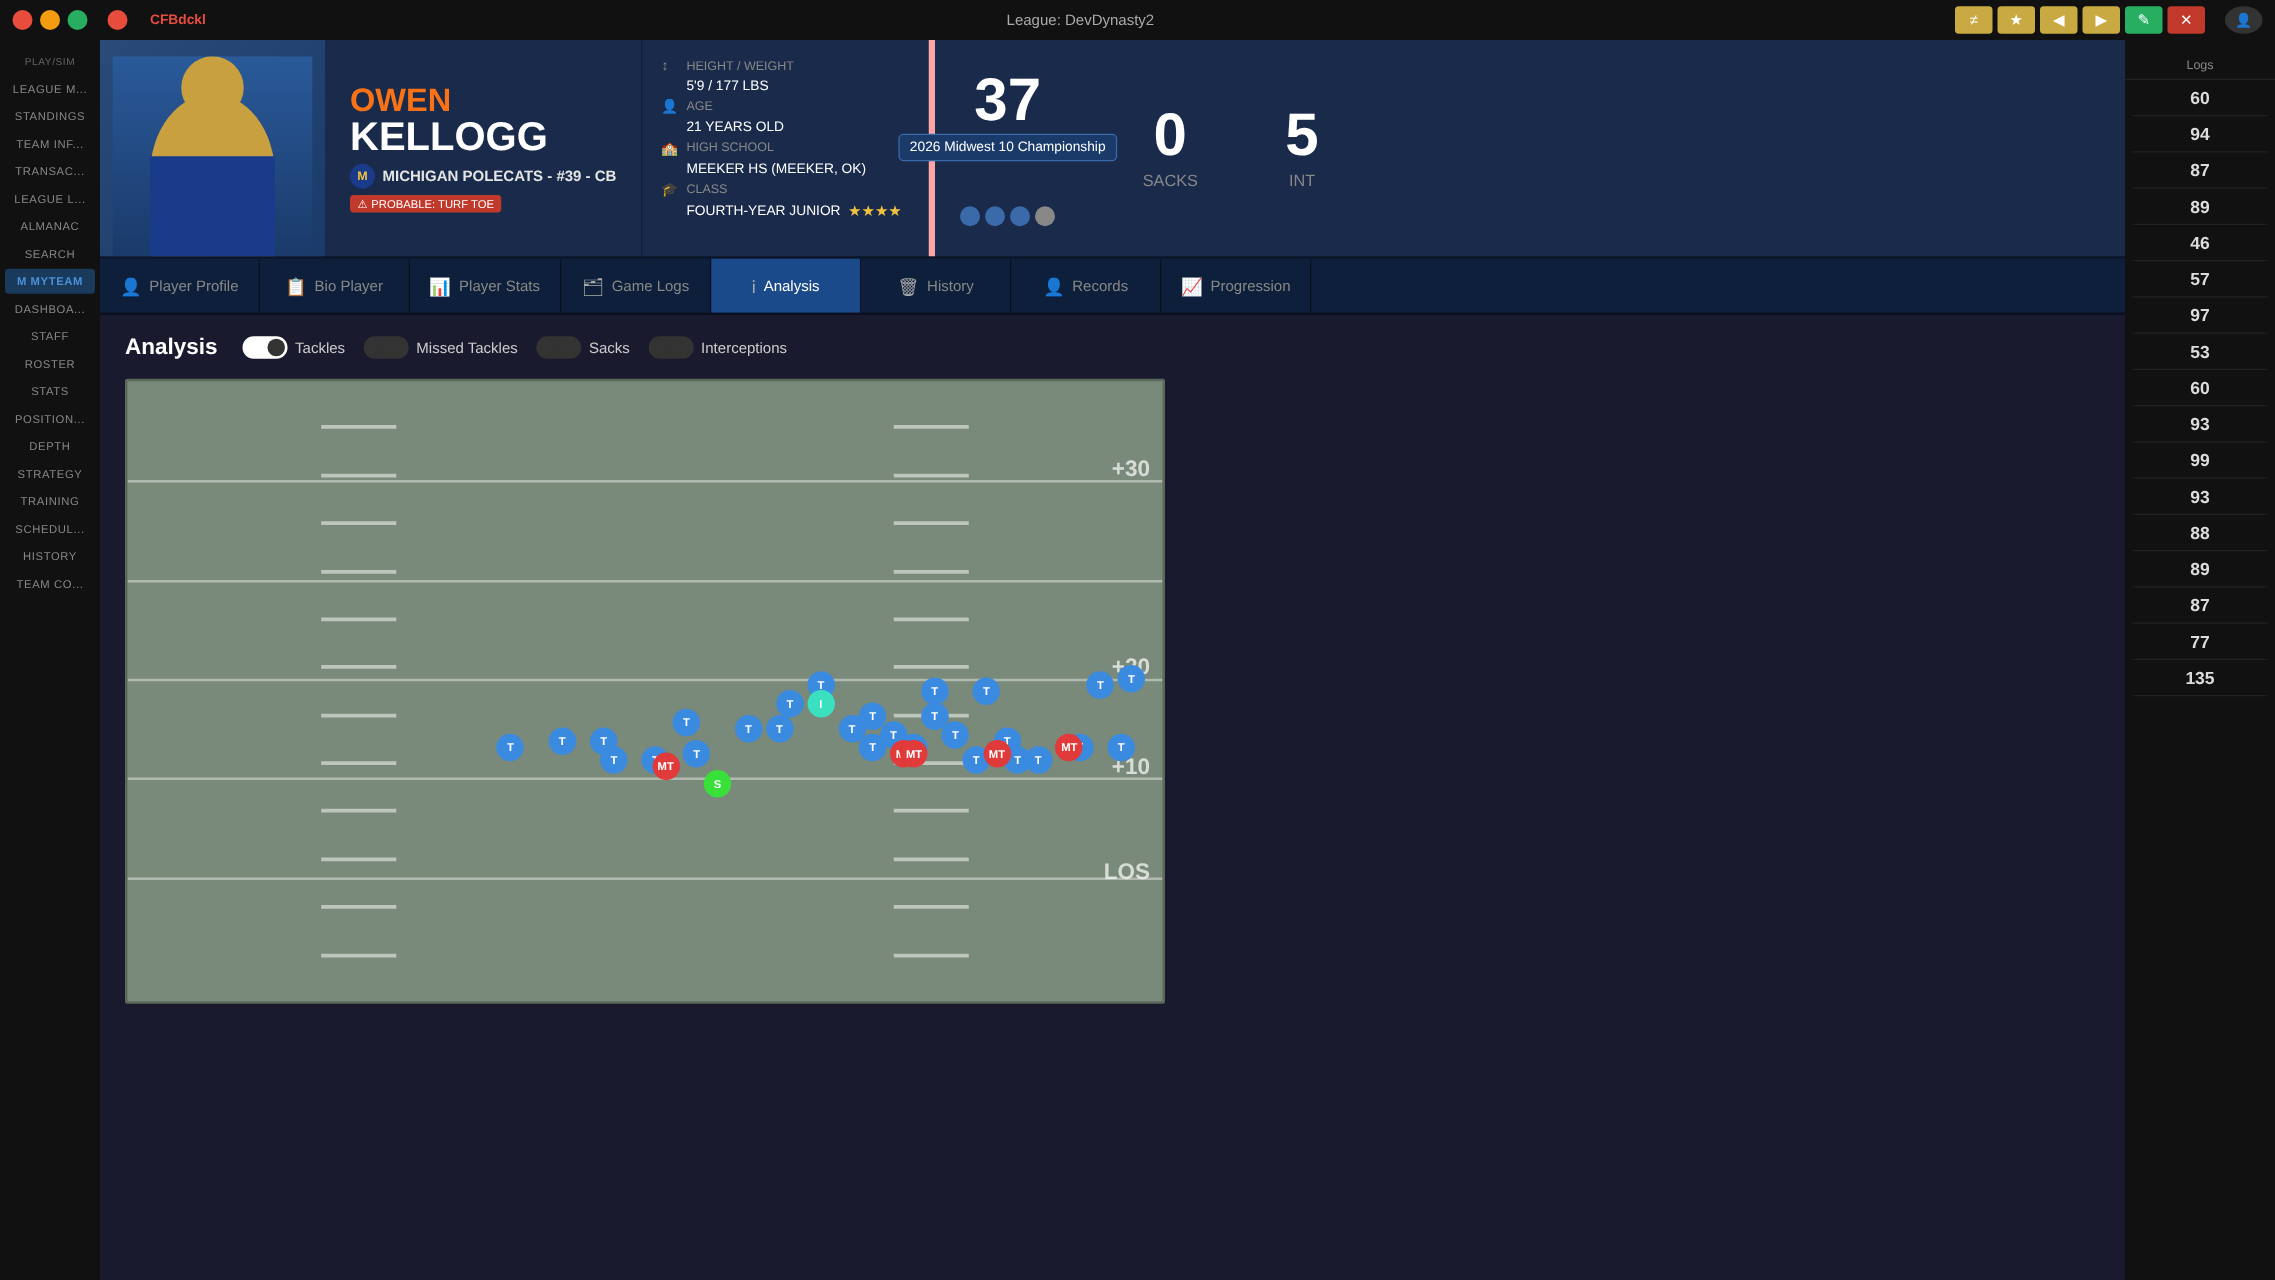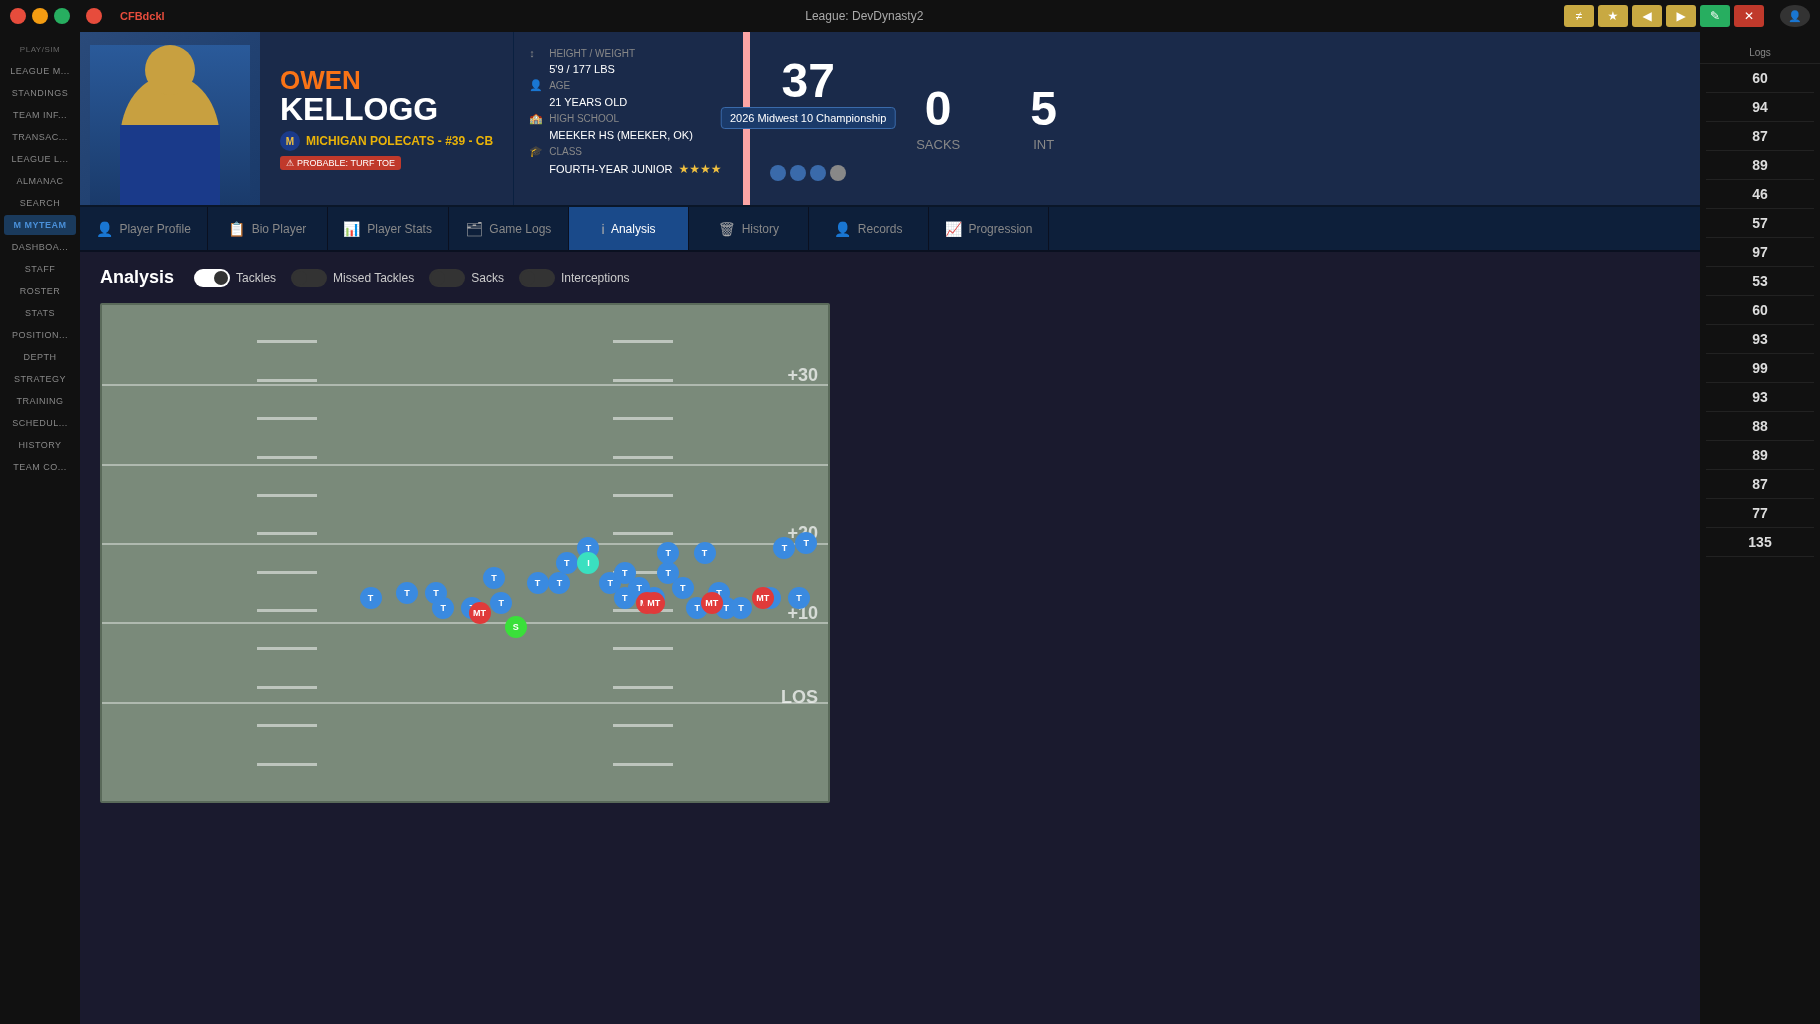--- a/index.html
+++ b/index.html
@@ -145,21 +145,21 @@
     }
     .team-logo {
       width: 20px; height: 20px;
       background: #1a3a8a;
       border-radius: 50%;
       display: flex; align-items: center; justify-content: center;
       font-size: 10px; font-weight: bold; color: #f0c040;
     }
     .player-team-text {
       font-size: 12px;
-      color: #eab308;
+      color: #e5e5e5;
       font-weight: bold;
     }
     .probable-badge {
       background: #c0392b;
       color: #fff;
       font-size: 9px;
       padding: 2px 6px;
       border-radius: 3px;
       margin-top: 5px;
       display: inline-flex;
@@ -199,21 +199,21 @@
       color: #f0c040;
       font-size: 12px;
     }
 
     
     .stat-panels {
       display: flex;
       align-items: center;
       padding: 0 20px;
       gap: 30px;
-      border-left: 7px solid #fca5a5;
+      border-left: 5px solid #fca5a5;
       flex: 1;
     }
     .stat-panel {
       text-align: center;
       position: relative;
     }
     .stat-number {
       font-size: 48px;
       font-weight: bold;
       color: #fff;
@@ -323,21 +323,21 @@
       width: 14px; height: 14px;
       background: #333;
       border-radius: 50%;
       top: 2px;
     }
     .toggle-switch.on::after { right: 2px; }
     .toggle-switch.off::after { left: 2px; }
 
     
     .field-container {
-      width: 730px;
+      width: 832px;
       height: 500px;
       background: #7a8a7a;
       position: relative;
       border: 2px solid #5a6a5a;
       border-radius: 2px;
       overflow: hidden;
     }
 
     
     .yard-line {

